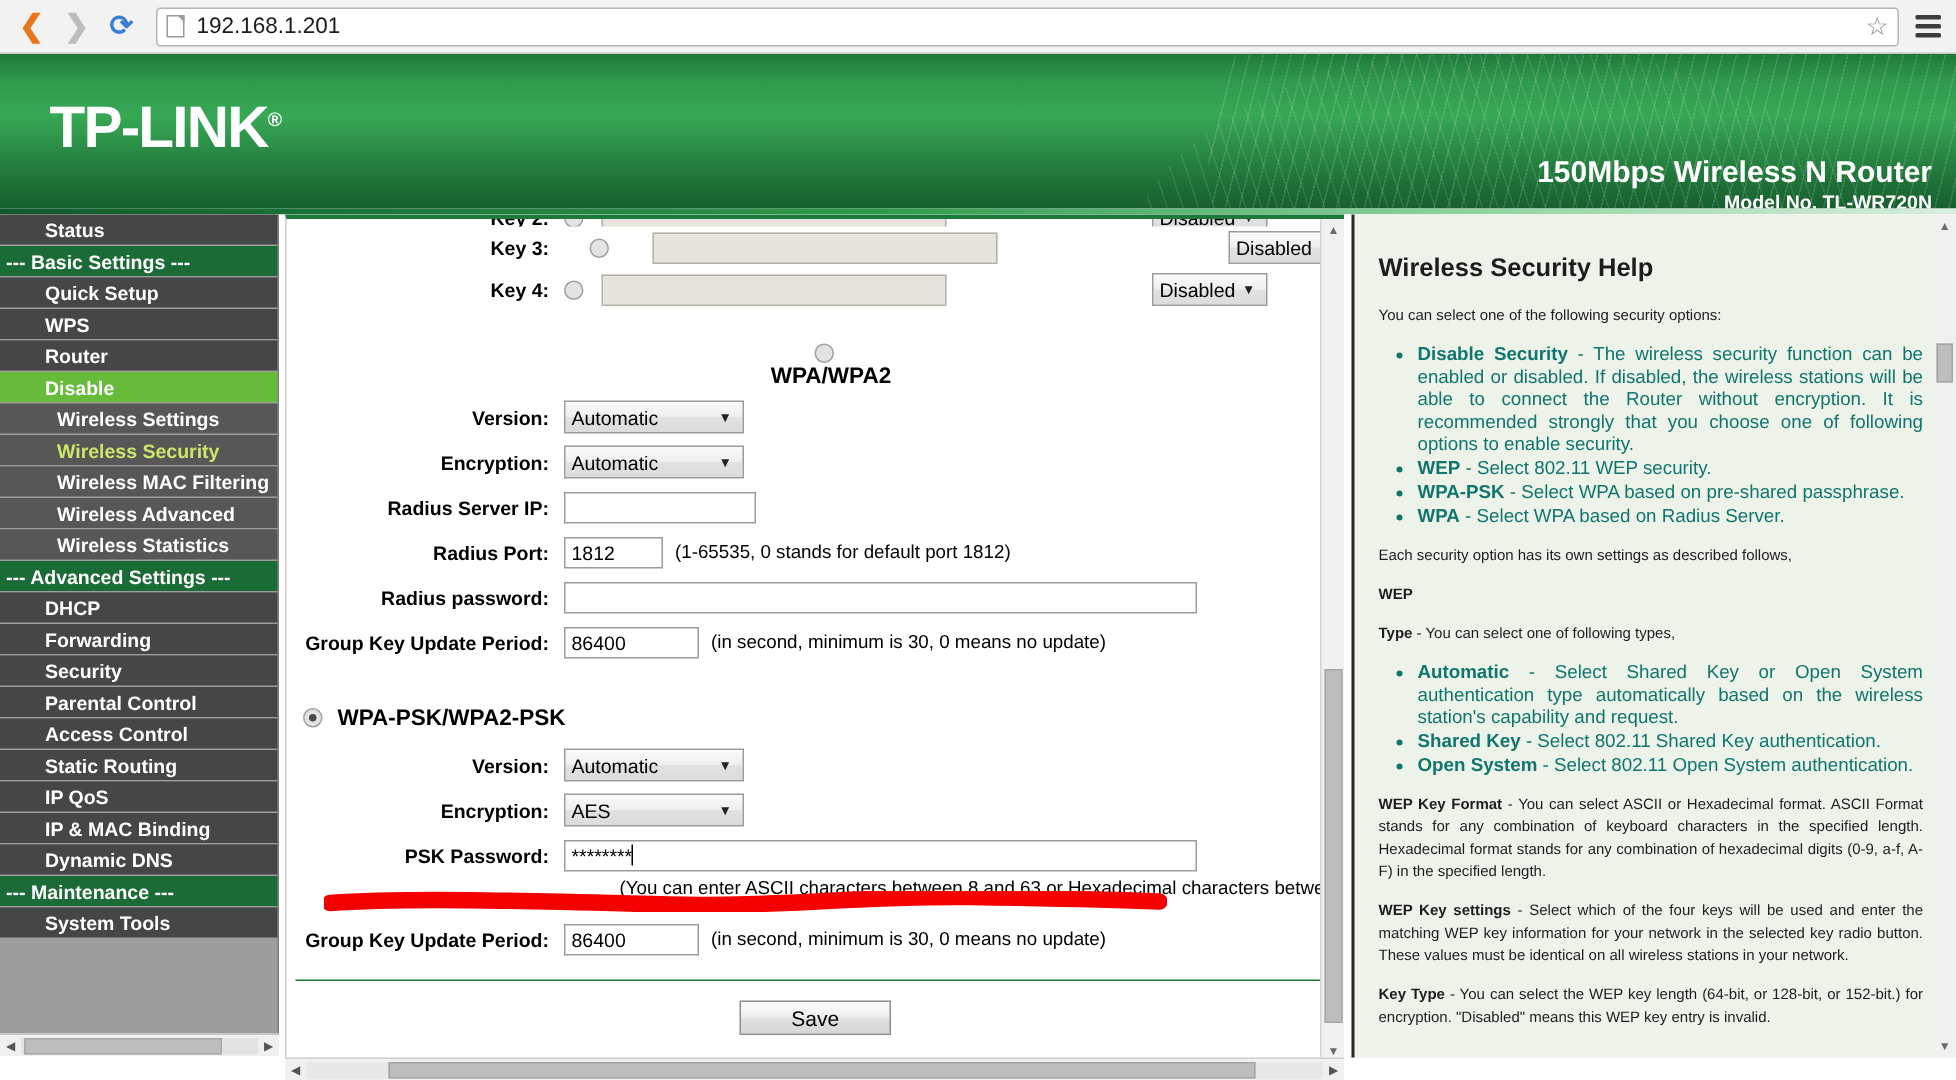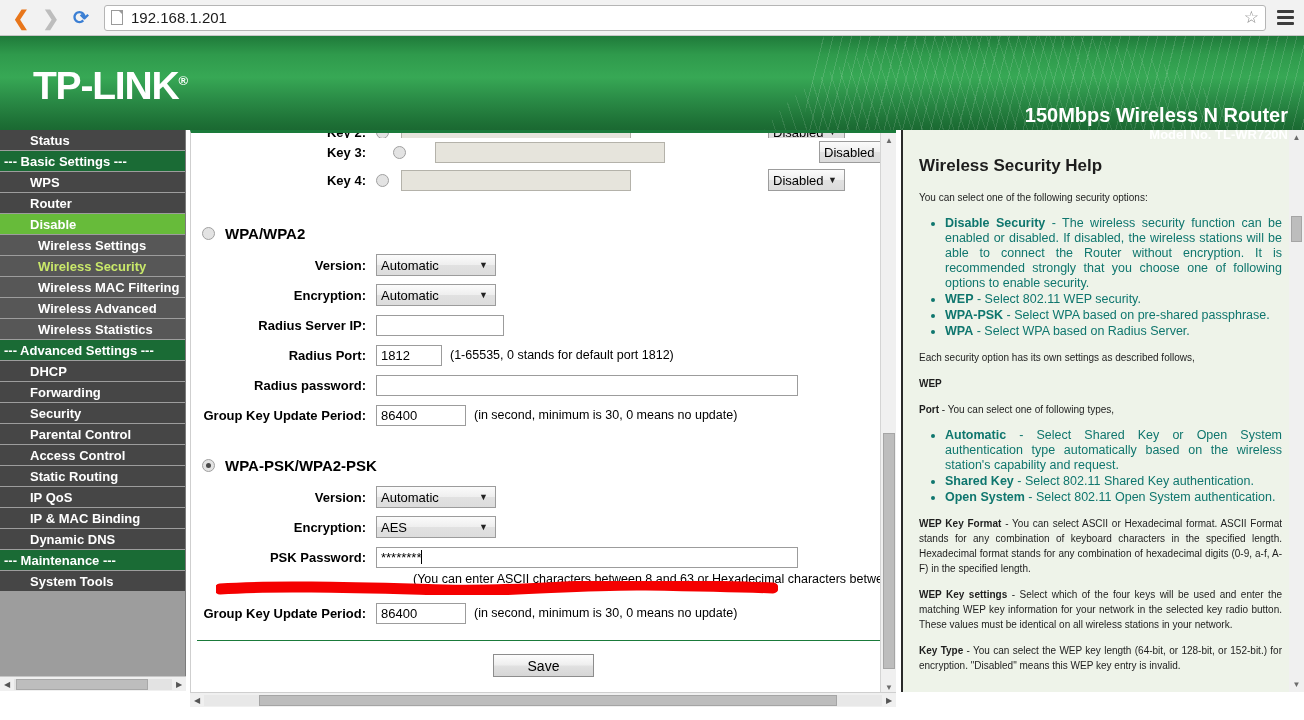--- a/index.html
+++ b/index.html
@@ -104,21 +104,21 @@
   .tp-model .m1 { font-size: 20px; font-weight: bold; line-height: 22px; }
   .tp-model .m2 { font-size: 13px; font-weight: bold; line-height: 18px; }
   .header-underline {
     position: absolute; left: 0; top: 139px;
     width: 1304px; height: 4px;
     background: linear-gradient(90deg,#0f5a2a 0%, #2f9a4c 45%, #8fd39f 75%, #d8eede 100%);
   }
 
   
   .body-area {
-    position: absolute; left: 0; top: 130px;
+    position: absolute; left: 0; top: 143px;
     width: 1293px; height: 577px;
     background: #ffffff;
   }
 
   
   .sidebar {
     position: absolute; left: 0; top: 0;
     width: 186px; height: 561px;
     background: #9d9d9d;
     border-right: 1px solid #7b7b7b;
@@ -321,20 +321,21 @@
     <div class="m2">Model No. TL-WR720N</div>
   </div>
 </div>
 <div class="header-underline"></div>
 
 <div class="body-area">
 
   <div class="sidebar">
     <div class="menu-item">Status</div>
     <div class="menu-item group">--- Basic Settings ---</div>
+    <div class="menu-item">Quick Setup</div>
     <div class="menu-item">WPS</div>
     <div class="menu-item">Router</div>
     <div class="menu-item active">Disable</div>
     <div class="menu-item sub">Wireless Settings</div>
     <div class="menu-item sub current">Wireless Security</div>
     <div class="menu-item sub">Wireless MAC Filtering</div>
     <div class="menu-item sub">Wireless Advanced</div>
     <div class="menu-item sub">Wireless Statistics</div>
     <div class="menu-item group">--- Advanced Settings ---</div>
     <div class="menu-item">DHCP</div>
@@ -384,21 +385,21 @@
       <div class="row" style="height:28px;">
         <div class="row-label">Key 4:</div>
         <span class="radio"></span>
         <input class="txt-input disabled" style="width: 230px; margin-left: 12px;" value="">
         <div class="sel" style="width:77px;margin-left:137px;">
           <span>Disabled</span>
             <span class="caret">▼</span>
         </div>
       </div>
 
-      <div class="sec-head" style="margin-top:22px;">
+      <div class="sec-head" style="margin-top:22px;flex-direction:column;">
         <span class="radio"></span>
         <span class="section-title">WPA/WPA2</span>
       </div>
 
       <div class="row">
         <div class="row-label">Version:</div>
         <div class="sel">
           <span>Automatic</span>
             <span class="caret">▼</span>
         </div>
@@ -494,21 +495,21 @@
       <h2 class="help-title">Wireless Security Help</h2>
       <p>You can select one of the following security options:</p>
       <ul>
         <li><b>Disable Security</b><span> - The wireless security function can be enabled or disabled. If disabled, the wireless stations will be able to connect the Router without encryption. It is recommended strongly that you choose one of following options to enable security.</span></li>
         <li><b>WEP</b><span> - Select 802.11 WEP security.</span></li>
         <li><b>WPA-PSK</b><span> - Select WPA based on pre-shared passphrase.</span></li>
         <li><b>WPA</b><span> - Select WPA based on Radius Server.</span></li>
       </ul>
       <p>Each security option has its own settings as described  follows,</p>
       <p style="font-weight:bold;">WEP</p>
-      <p><b>Port</b><span> - You can select one of following types,</span></p>
+      <p><b>Type</b><span> - You can select one of following types,</span></p>
       <ul>
         <li><b>Automatic</b><span> - Select Shared Key or Open System authentication type automatically based on the wireless station's capability and request.</span></li>
         <li><b>Shared Key</b><span> - Select 802.11 Shared Key authentication.</span></li>
         <li><b>Open System</b><span> - Select 802.11 Open System authentication.</span></li>
       </ul>
       <p><b>WEP Key Format</b><span> - You can select ASCII or Hexadecimal format. ASCII Format stands for any combination of keyboard characters in the specified length. Hexadecimal format stands for any combination of hexadecimal digits (0-9, a-f, A-F) in the specified length.</span></p>
       <p><b>WEP Key settings</b><span> - Select which of the four keys will be used and enter the matching WEP key information for your network in the selected key radio button. These values must be identical on all wireless stations in your network.</span></p>
       <p><b>Key Type</b><span> - You can select the WEP key length (64-bit, or 128-bit, or 152-bit.) for encryption. "Disabled" means this WEP key entry is invalid.</span></p>
 
     </div>

